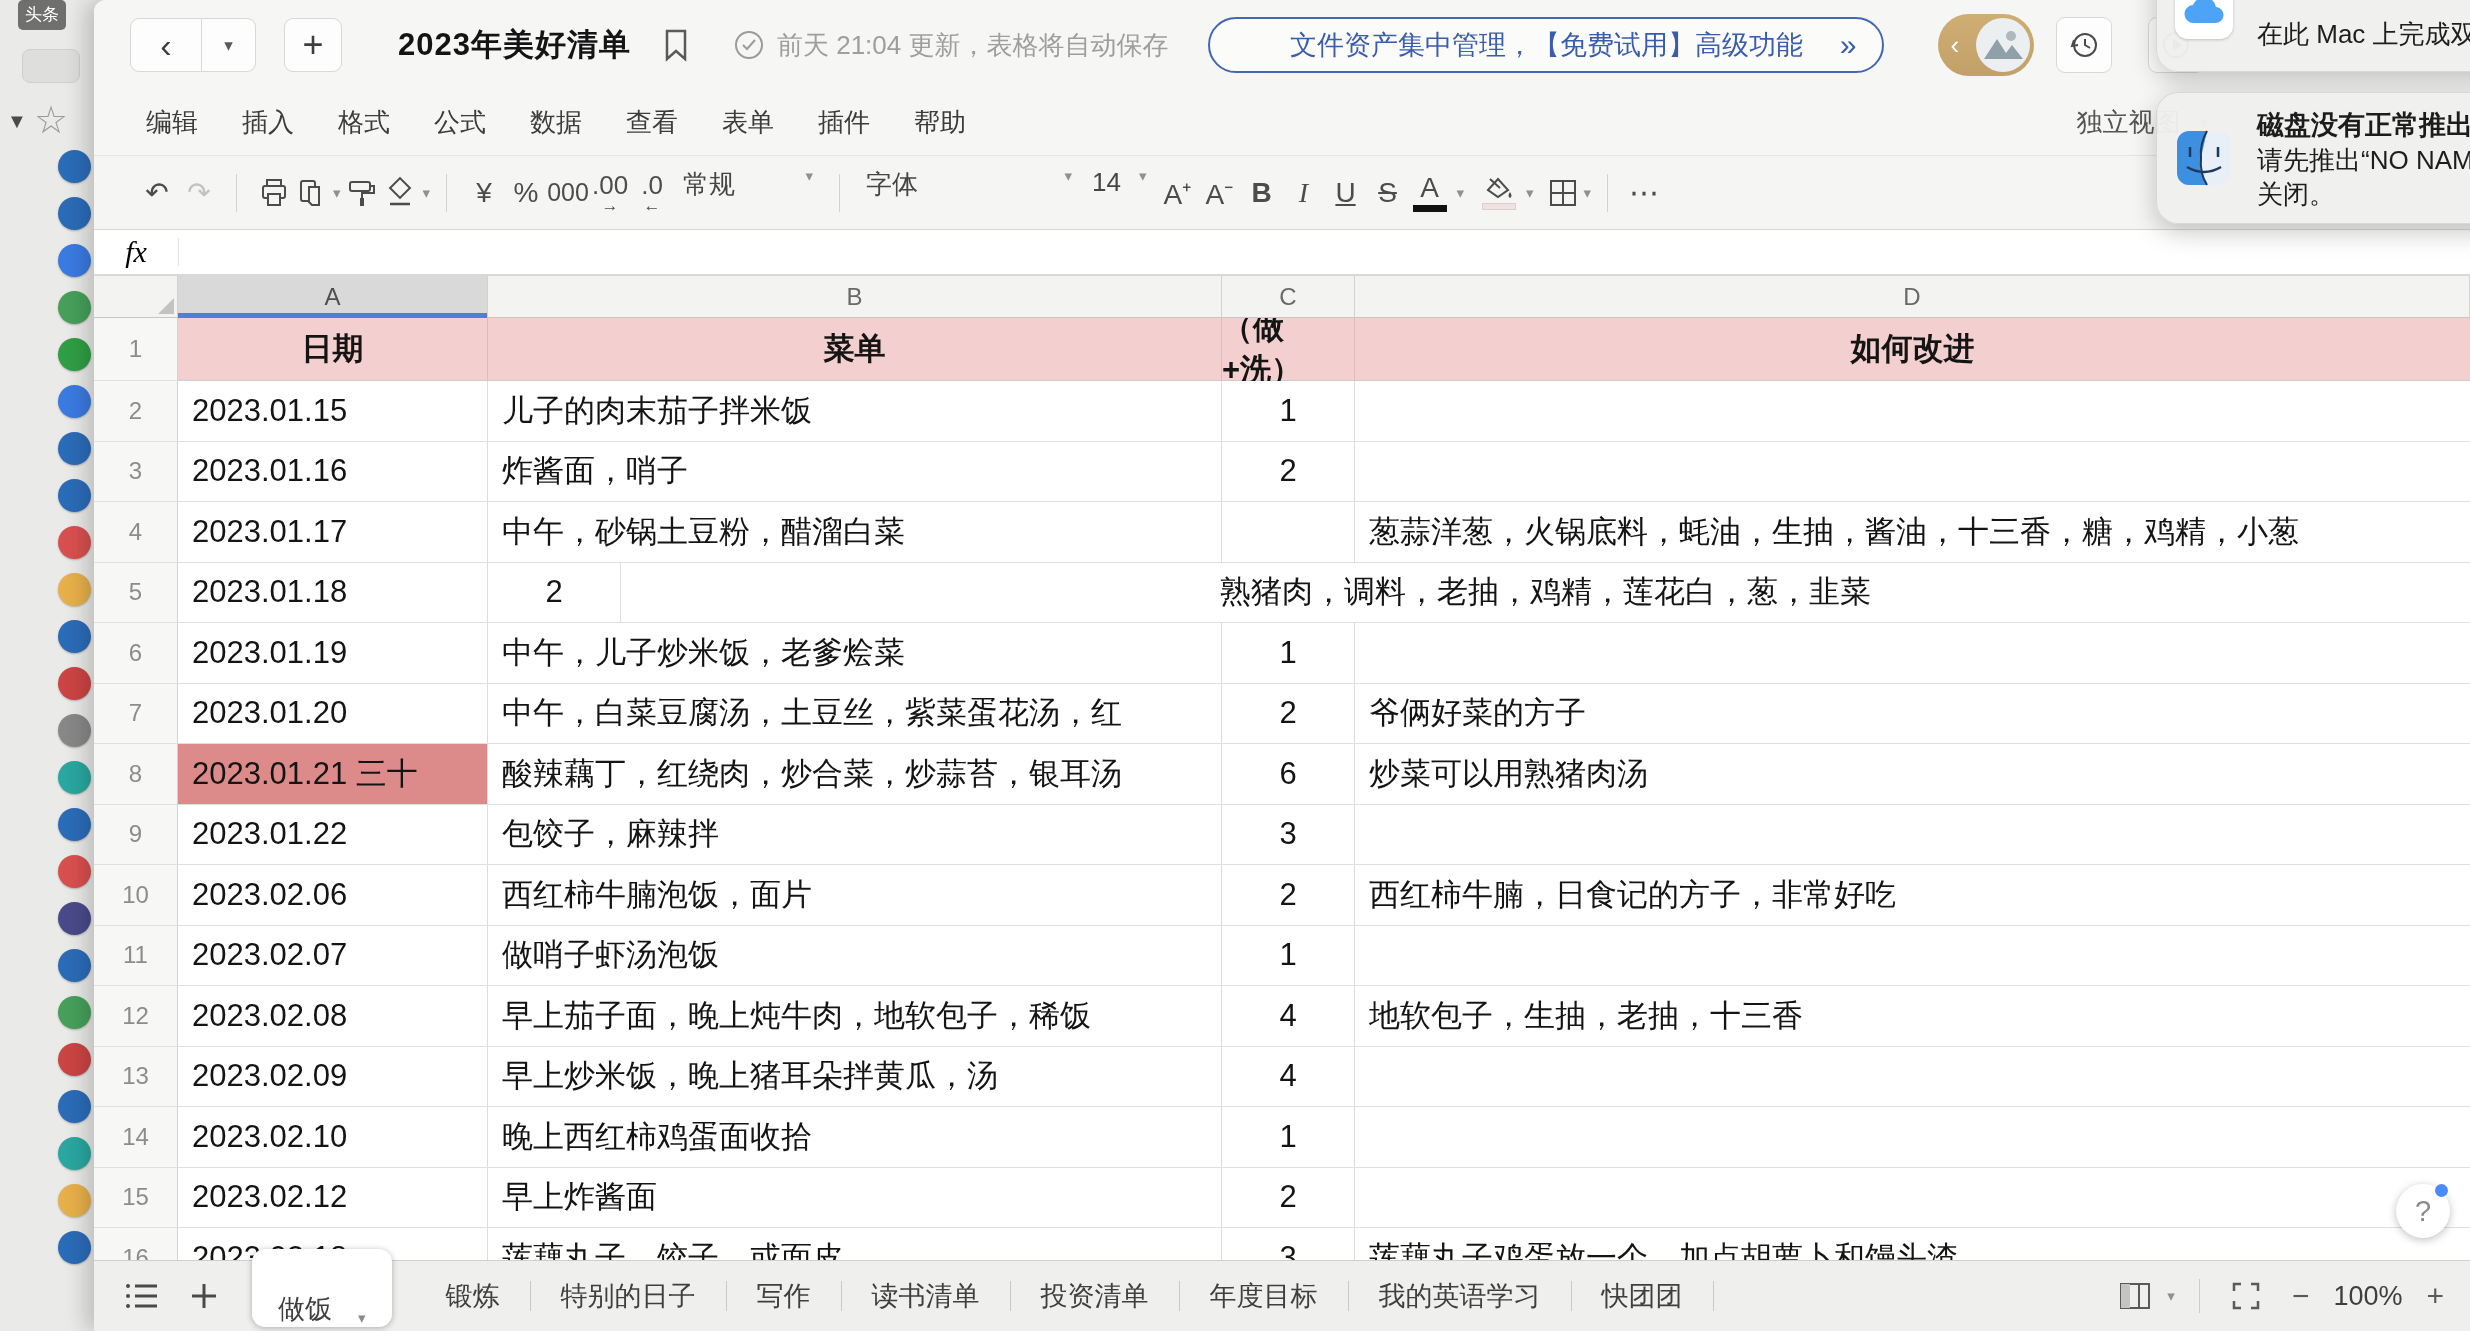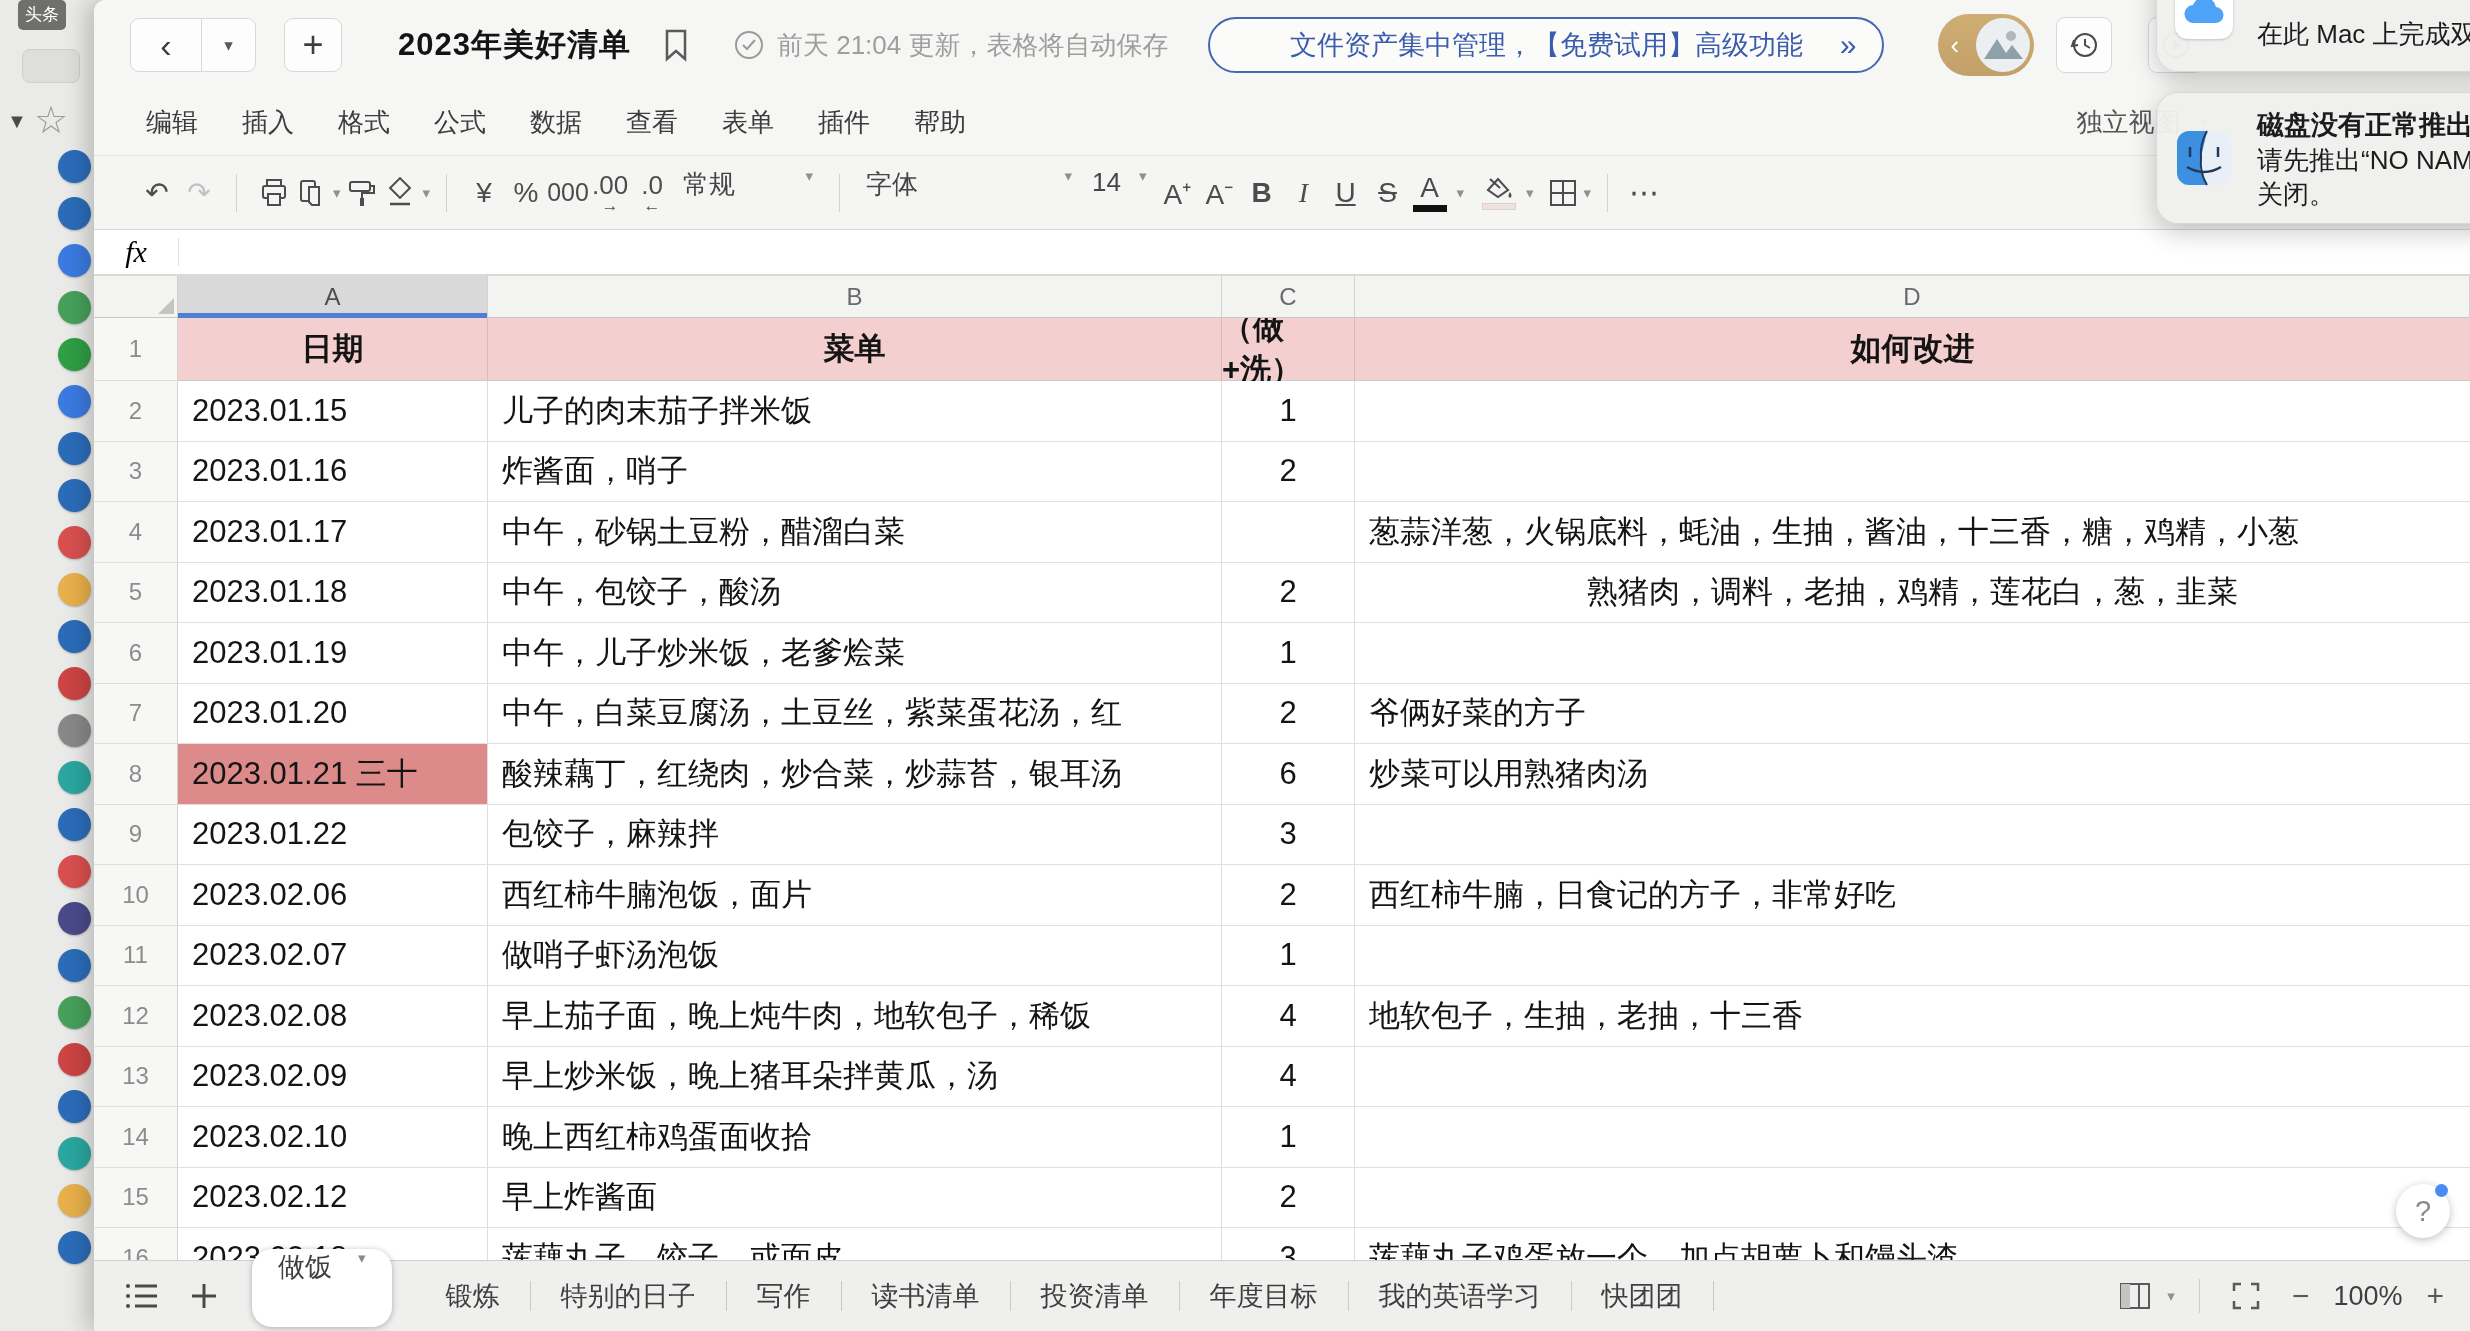--- a/index.html
+++ b/index.html
@@ -97,22 +97,22 @@
   .cb { width:734px; padding-left:14px; }
   .cc { width:133px; justify-content:center; }
   .cd { flex:1; padding-left:14px; border-right:none; }
   .cd.center { justify-content:center; padding-left:0; }
   .ca.red { background:#dd8a8a; }
 
   
   .sheetbar { height:71px; background:#efefee; border-top:1px solid #cfcfce; display:flex; align-items:center;
               padding:0 26px; flex:none; color:#3f3f3f; }
   .sb-icon { width:44px; height:44px; display:flex; align-items:center; justify-content:center; flex:none; }
-  .active-tab { position:relative; top:-8px; height:78px; background:#fff; border-radius:20px; box-shadow:0 1px 6px rgba(0,0,0,.28);
-                display:flex; align-items:flex-start; gap:20px; padding:0 26px; margin-left:26px; font-size:27px; }
+  .active-tab { position:relative; top:-8px; height:78px; background:#fff; border-radius:13px; box-shadow:0 1px 6px rgba(0,0,0,.28);
+                display:flex; align-items:flex-end; gap:20px; padding:0 26px; margin-left:26px; font-size:27px; }
   .active-tab .caret { color:#8a8a8a; }
   .tab { font-size:27px; color:#3f3f3f; padding:0 30px; }
   .tsep { width:1px; height:30px; background:#c9c9c8; }
   .sb-right { margin-left:auto; display:flex; align-items:center; gap:24px; color:#5a5a5a; }
   .sb-right .pct { font-size:27px; color:#3f3f3f; }
   .sb-right .mp { font-size:30px; }
   .sb-div { width:1px; height:34px; background:#cdcdcc; }
 
   
   .help-fab { position:absolute; left:2396px; top:1184px; width:54px; height:54px; border-radius:50%; background:#fff;
@@ -370,21 +370,20 @@
       <div class="grow_">
         <div class="rn">4</div>
         <div class="c ca">2023.01.17</div>
         <div class="c cb">中午，砂锅土豆粉，醋溜白菜</div>
         <div class="c cc"></div>
         <div class="c cd">葱蒜洋葱，火锅底料，蚝油，生抽，酱油，十三香，糖，鸡精，小葱</div>
       </div>
       <div class="grow_">
         <div class="rn">5</div>
         <div class="c ca">2023.01.18</div>
-        <div class="c cb">中午，包饺子，酸汤</div>
         <div class="c cc">2</div>
         <div class="c cd center">熟猪肉，调料，老抽，鸡精，莲花白，葱，韭菜</div>
       </div>
       <div class="grow_">
         <div class="rn">6</div>
         <div class="c ca">2023.01.19</div>
         <div class="c cb">中午，儿子炒米饭，老爹烩菜</div>
         <div class="c cc">1</div>
         <div class="c cd"></div>
       </div>

